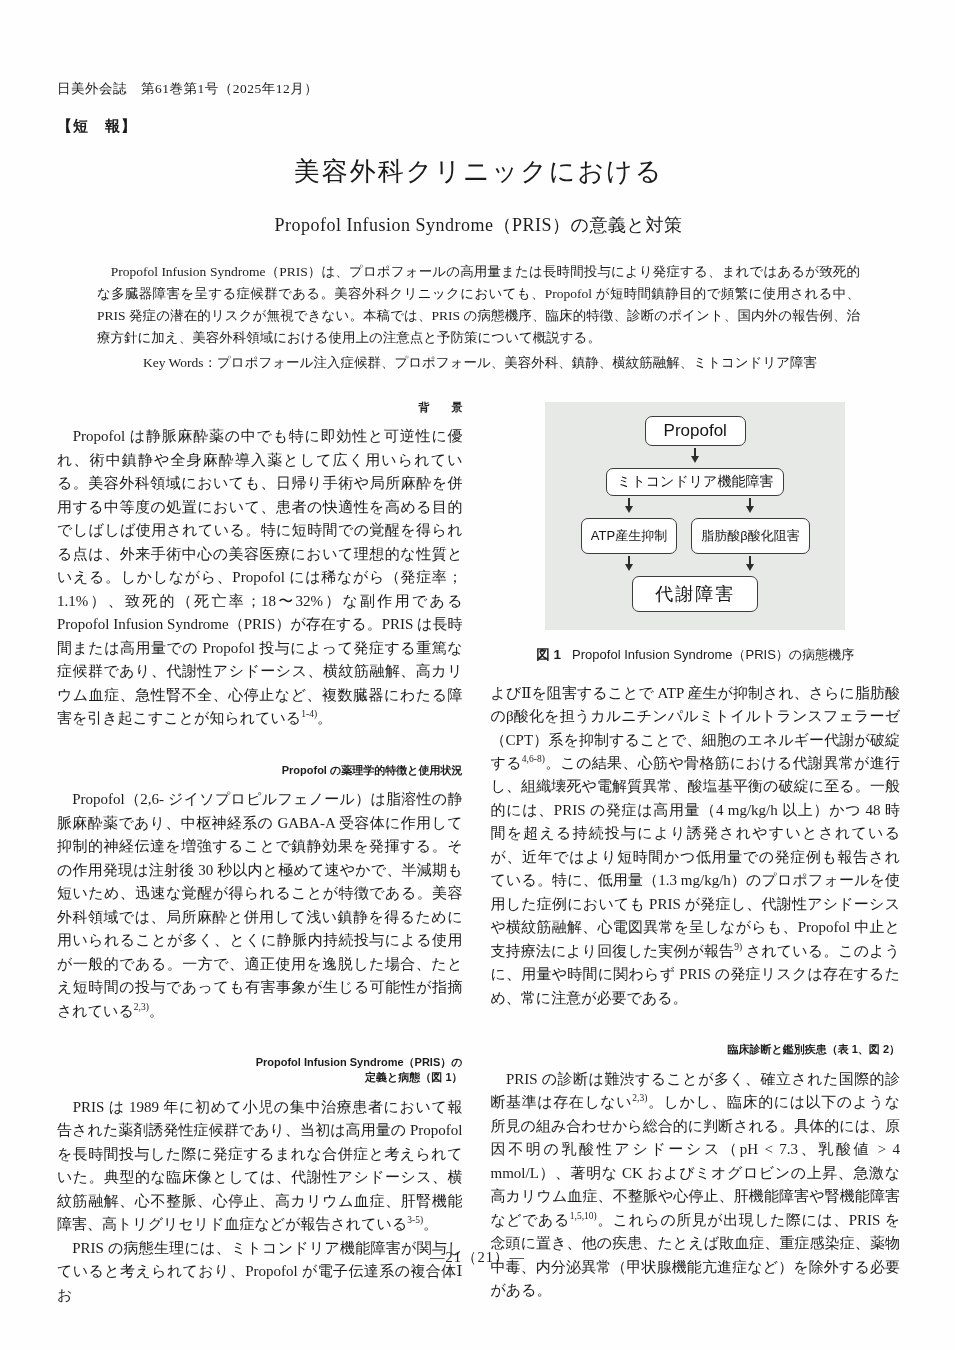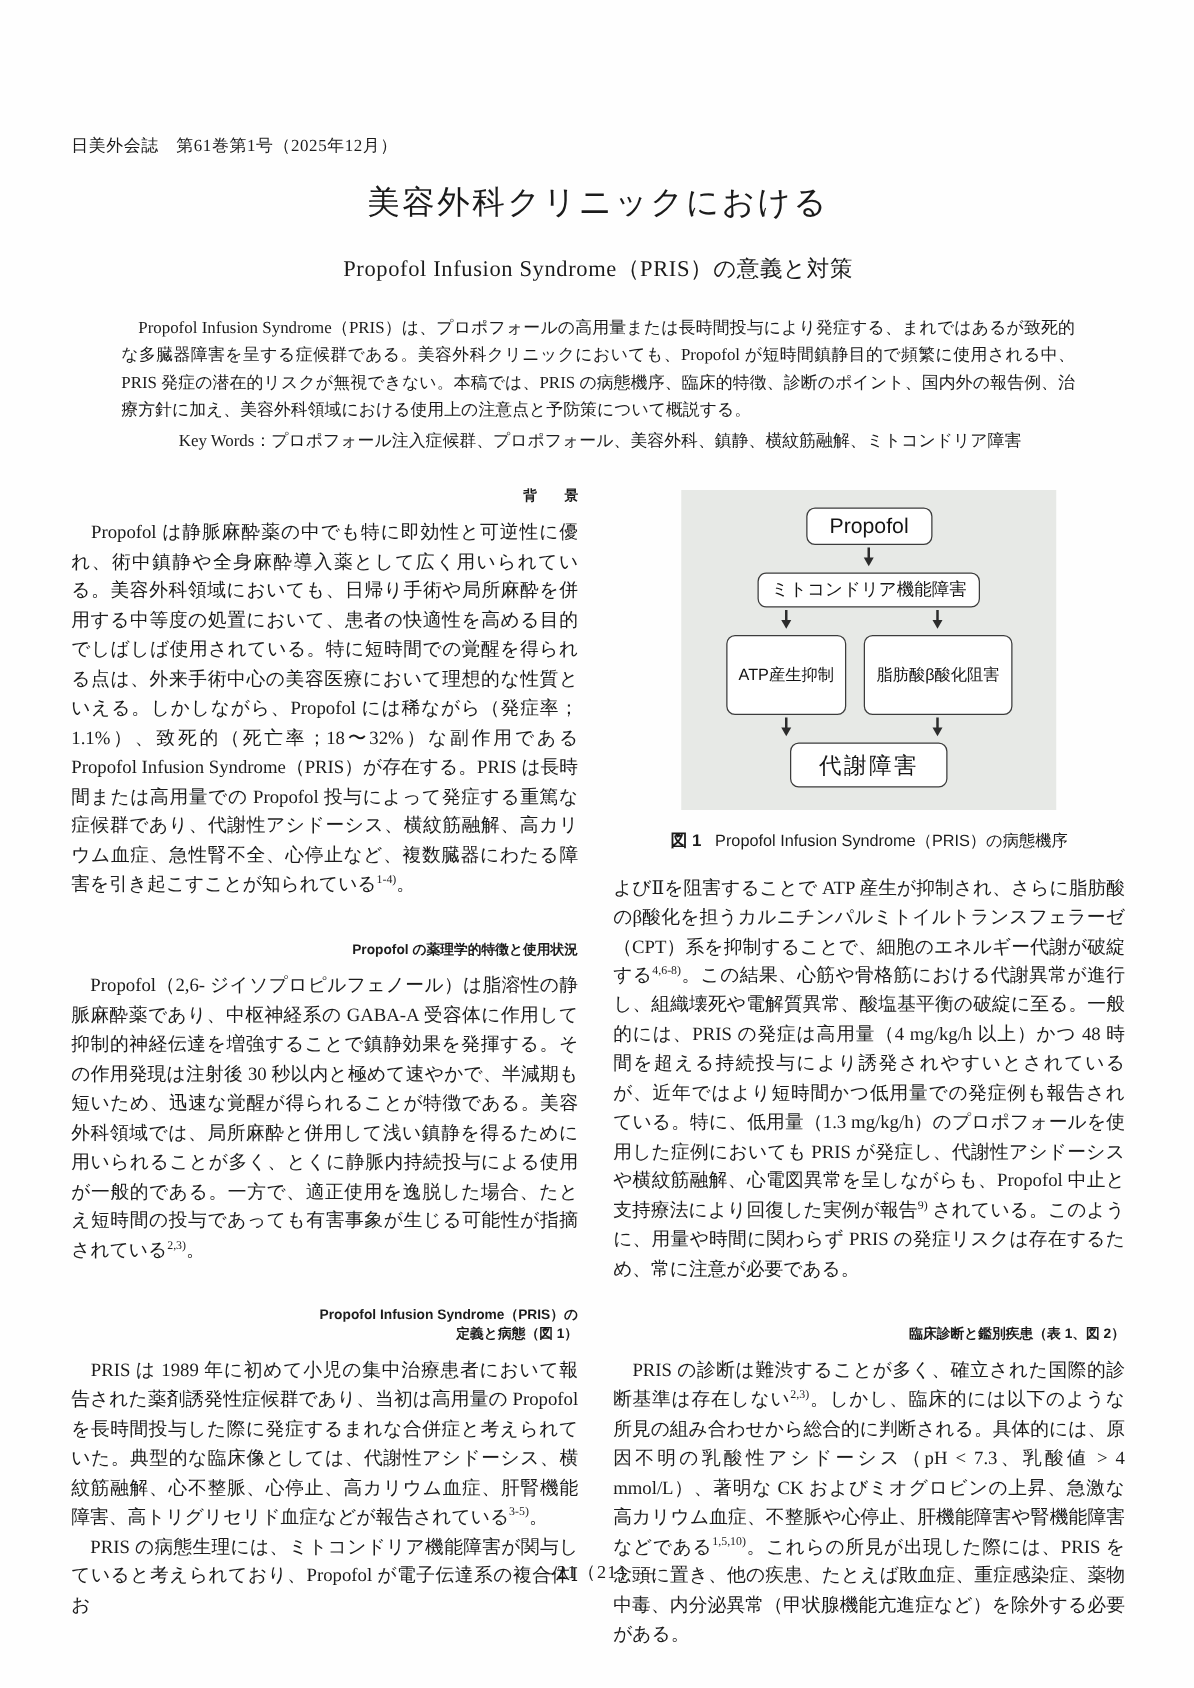--- a/index.html
+++ b/index.html
@@ -2,21 +2,21 @@
 <html lang="ja"><head>
 <meta charset="utf-8">
 <style>
   html,body { margin:0; padding:0; background:#ffffff; }
   .page {
     width:955px; height:1350px; background:#fefefe; position:relative;
     box-sizing:border-box; padding:80px 55px 0 57px;
     font-family:"Liberation Serif","DejaVu Serif",serif; color:#1b1b1b;
     overflow:hidden;
   }
-  .journal-line { font-size:13.5px; letter-spacing:0.5px;margin-top:28px; }
+  .journal-line { font-size:13.5px; letter-spacing:0.5px; }
   .article-type {
     font-family:"Liberation Sans","DejaVu Sans",sans-serif;
     font-weight:bold; font-size:15px; margin-top:19px; letter-spacing:1px;
   }
   .title-ja { text-align:center; font-size:26px; margin-top:18px; letter-spacing:2px; }
   .title-en { text-align:center; font-size:18px; margin-top:24px; letter-spacing:0.5px; }
   .authors  { text-align:center; font-size:19px; margin-top:24px; letter-spacing:1px; }
 
   .abstract {
     margin:24px 40px 0 40px; font-size:13.5px; line-height:1.63;
@@ -46,21 +46,21 @@
     display:flex; flex-direction:column; align-items:center;
     padding:14px 0 18px; box-sizing:border-box;
   }
   .flow-node {
     background:#ffffff; border:1.6px solid #3c3c3c; border-radius:7px;
     font-family:"Liberation Sans","DejaVu Sans",sans-serif; color:#141414;
     text-align:center; box-sizing:border-box; white-space:nowrap;
   }
   .node-top    { font-size:17px; padding:4px 18px; }
   .node-mid    { font-size:14px; padding:4px 10px; }
-  .node-sub    { font-size:13px; padding:22px 9px; }
+  .node-sub    { font-size:13px; padding:8px 9px; }
   .node-bottom { font-size:18px; padding:5px 22px; letter-spacing:2px; }
   .varr { width:0; height:12px; border-left:2px solid #2c2c2c; position:relative; margin:2px 0 8px; }
   .varr:after {
     content:""; position:absolute; left:-5px; bottom:-7px;
     border:4px solid transparent; border-top:7px solid #2c2c2c;
   }
   .branches { display:flex; gap:14px; align-items:flex-start; }
   .branch { display:flex; flex-direction:column; align-items:center; }
 
   .fig-caption {
@@ -73,20 +73,21 @@
     position:absolute; left:0; right:0; top:1248px; text-align:center;
     font-size:14.5px; letter-spacing:1px;
   }
 </style>
 </head>
 <body>
 
 <div class="page">
 
   <div class="journal-line">日美外会誌　第61巻第1号（2025年12月）</div>
+  <div class="article-type">【短　報】</div>
 
   <div class="title-ja">美容外科クリニックにおける</div>
   <div class="title-en">Propofol Infusion Syndrome（PRIS）の意義と対策</div>
 
 
   <div class="abstract">　Propofol Infusion Syndrome（PRIS）は、プロポフォールの高用量または長時間投与により発症する、まれではあるが致死的な多臓器障害を呈する症候群である。美容外科クリニックにおいても、Propofol が短時間鎮静目的で頻繁に使用される中、PRIS 発症の潜在的リスクが無視できない。本稿では、PRIS の病態機序、臨床的特徴、診断のポイント、国内外の報告例、治療方針に加え、美容外科領域における使用上の注意点と予防策について概説する。</div>
   <div class="keywords"><span>Key Words：</span><span>プロポフォール注入症候群、プロポフォール、美容外科、鎮静、横紋筋融解、ミトコンドリア障害</span></div>
 
   <div class="columns">
 

